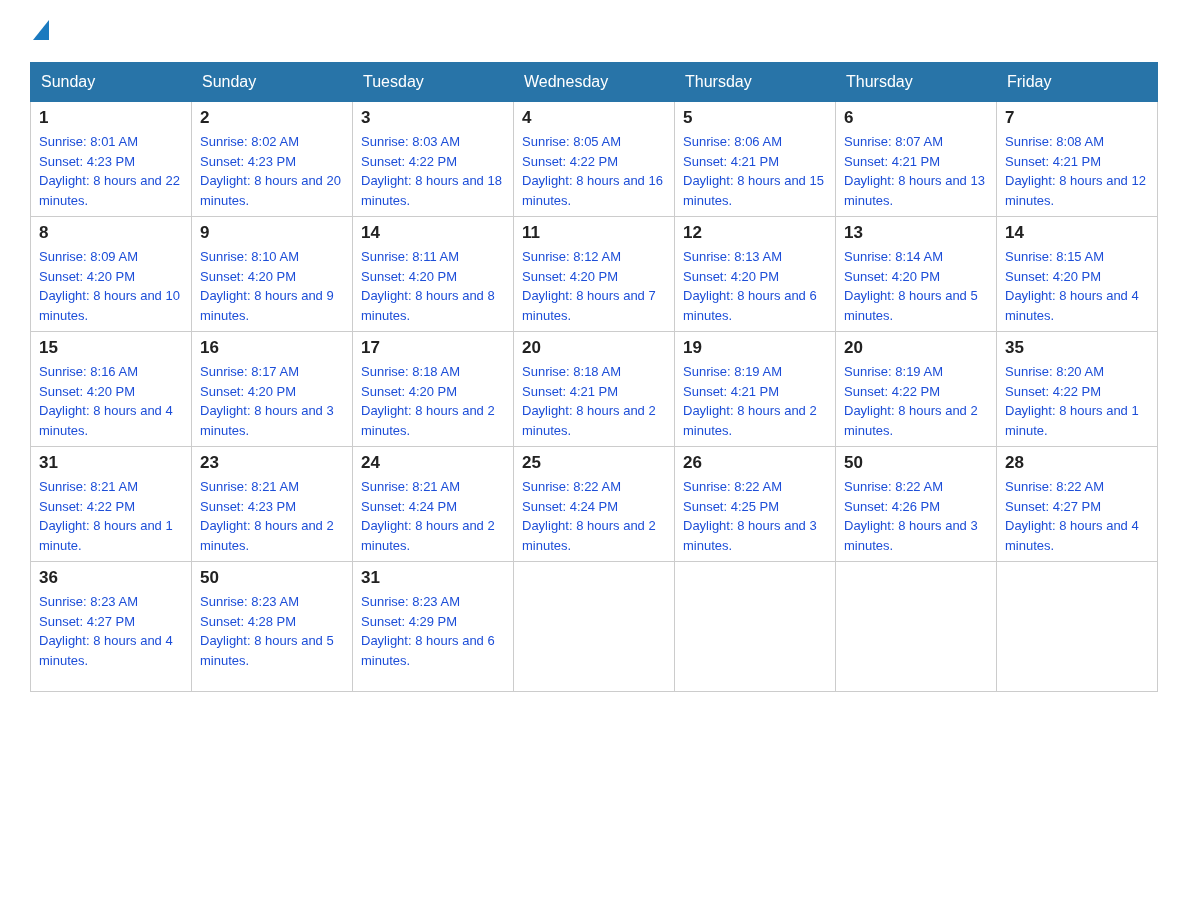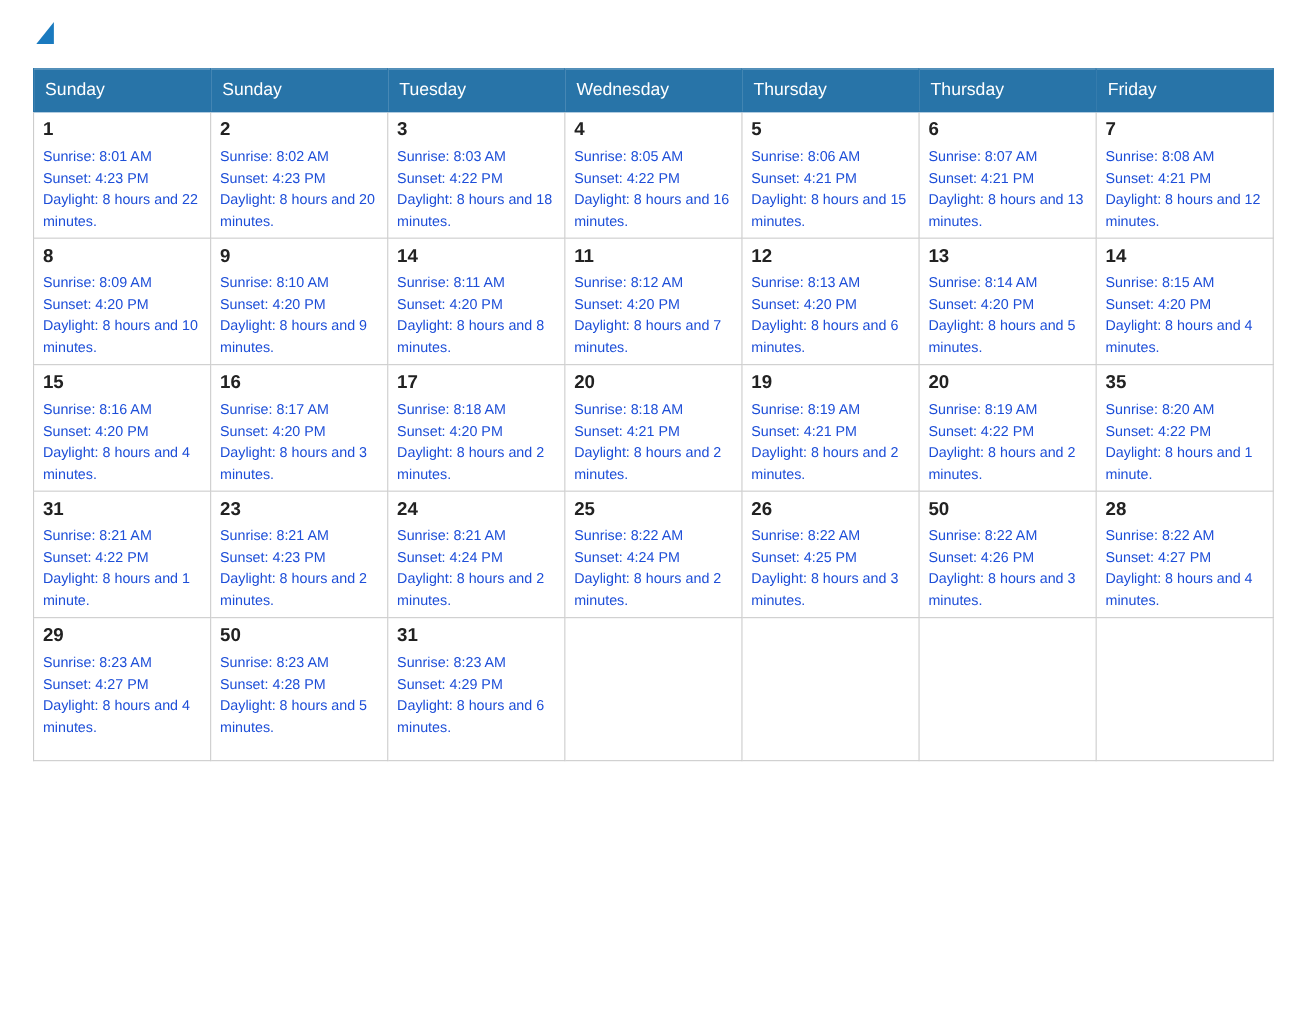--- a/index.html
+++ b/index.html
@@ -244,21 +244,21 @@
         <span class="day-number">50</span>
         <span class="day-info">Sunrise: 8:22 AM<br>Sunset: 4:26 PM<br>Daylight: 8 hours and 3 minutes.</span>
       </td>
         <td>
         <span class="day-number">28</span>
         <span class="day-info">Sunrise: 8:22 AM<br>Sunset: 4:27 PM<br>Daylight: 8 hours and 4 minutes.</span>
       </td>
       </tr>
       <tr>
         <td>
-        <span class="day-number">29</span>
+        <span class="day-number">36</span>
         <span class="day-info">Sunrise: 8:23 AM<br>Sunset: 4:27 PM<br>Daylight: 8 hours and 4 minutes.</span>
       </td>
         <td>
         <span class="day-number">50</span>
         <span class="day-info">Sunrise: 8:23 AM<br>Sunset: 4:28 PM<br>Daylight: 8 hours and 5 minutes.</span>
       </td>
         <td>
         <span class="day-number">31</span>
         <span class="day-info">Sunrise: 8:23 AM<br>Sunset: 4:29 PM<br>Daylight: 8 hours and 6 minutes.</span>
       </td>

